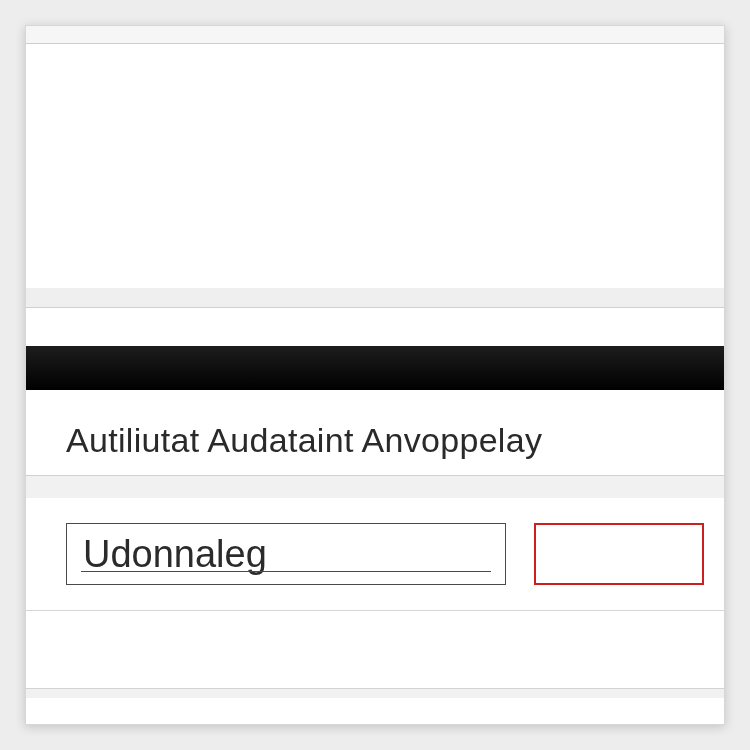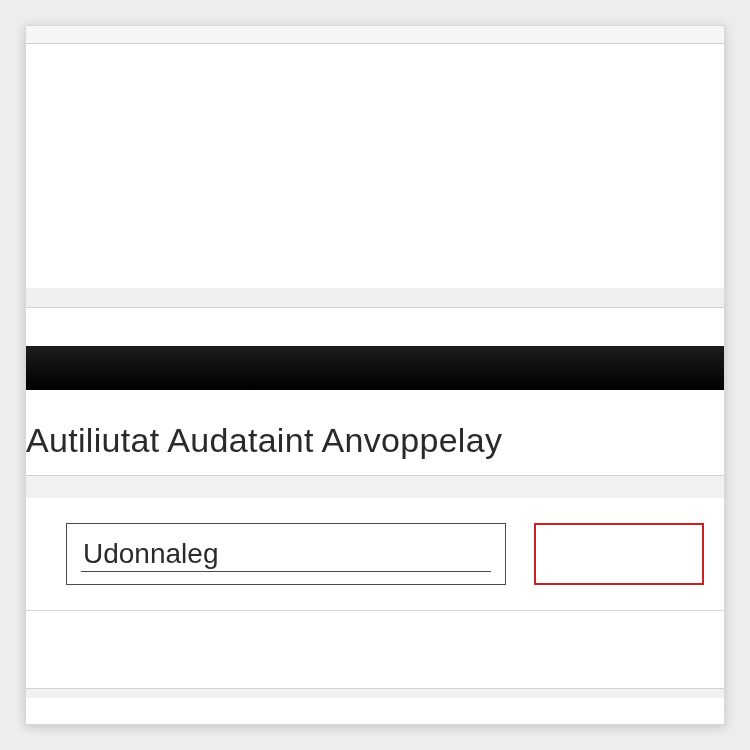--- a/index.html
+++ b/index.html
@@ -61,20 +61,21 @@
       height: 44px;
       background: linear-gradient(#1d1d1d,#000000);
     }
     .section-label {
       position: absolute;
       top: 380px;
       left: 0; right: 0;
       height: 70px;
       display: flex;
       align-items: center;
+      padding-left: 40px;
       font-size: 34px;
       color: #2a2a2a;
       letter-spacing: 0.3px;
       border-bottom: 1px solid #d0d0d0;
     }
     .section-gap {
       position: absolute;
       top: 450px;
       left: 0; right: 0;
       height: 22px;
@@ -88,21 +89,21 @@
       display: flex;
       align-items: center;
       padding-left: 40px;
       gap: 28px;
     }
     .text-input {
       width: 440px;
       height: 62px;
       border: 1px solid #4a4a4a;
       background: #ffffff;
-      font-size: 28px;
+      font-size: 38px;
       color: #2b2b2b;
       padding: 0 16px;
       position: relative;
       display: flex;
       align-items: center;
     }
     .text-input .underline {
       position: absolute;
       bottom: 12px;
       left: 14px;

